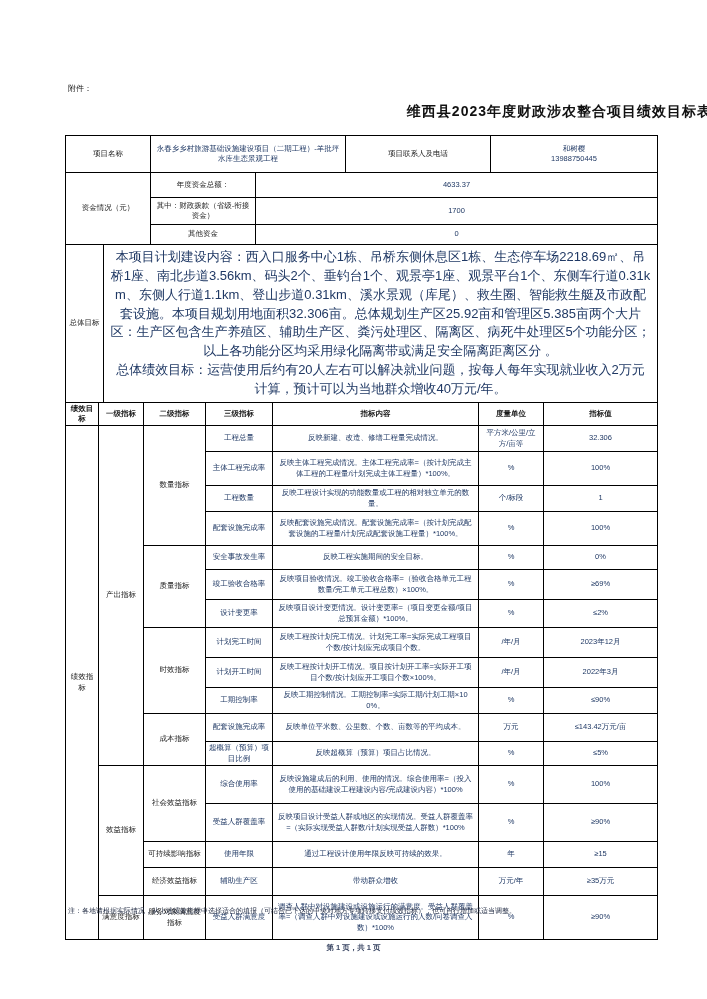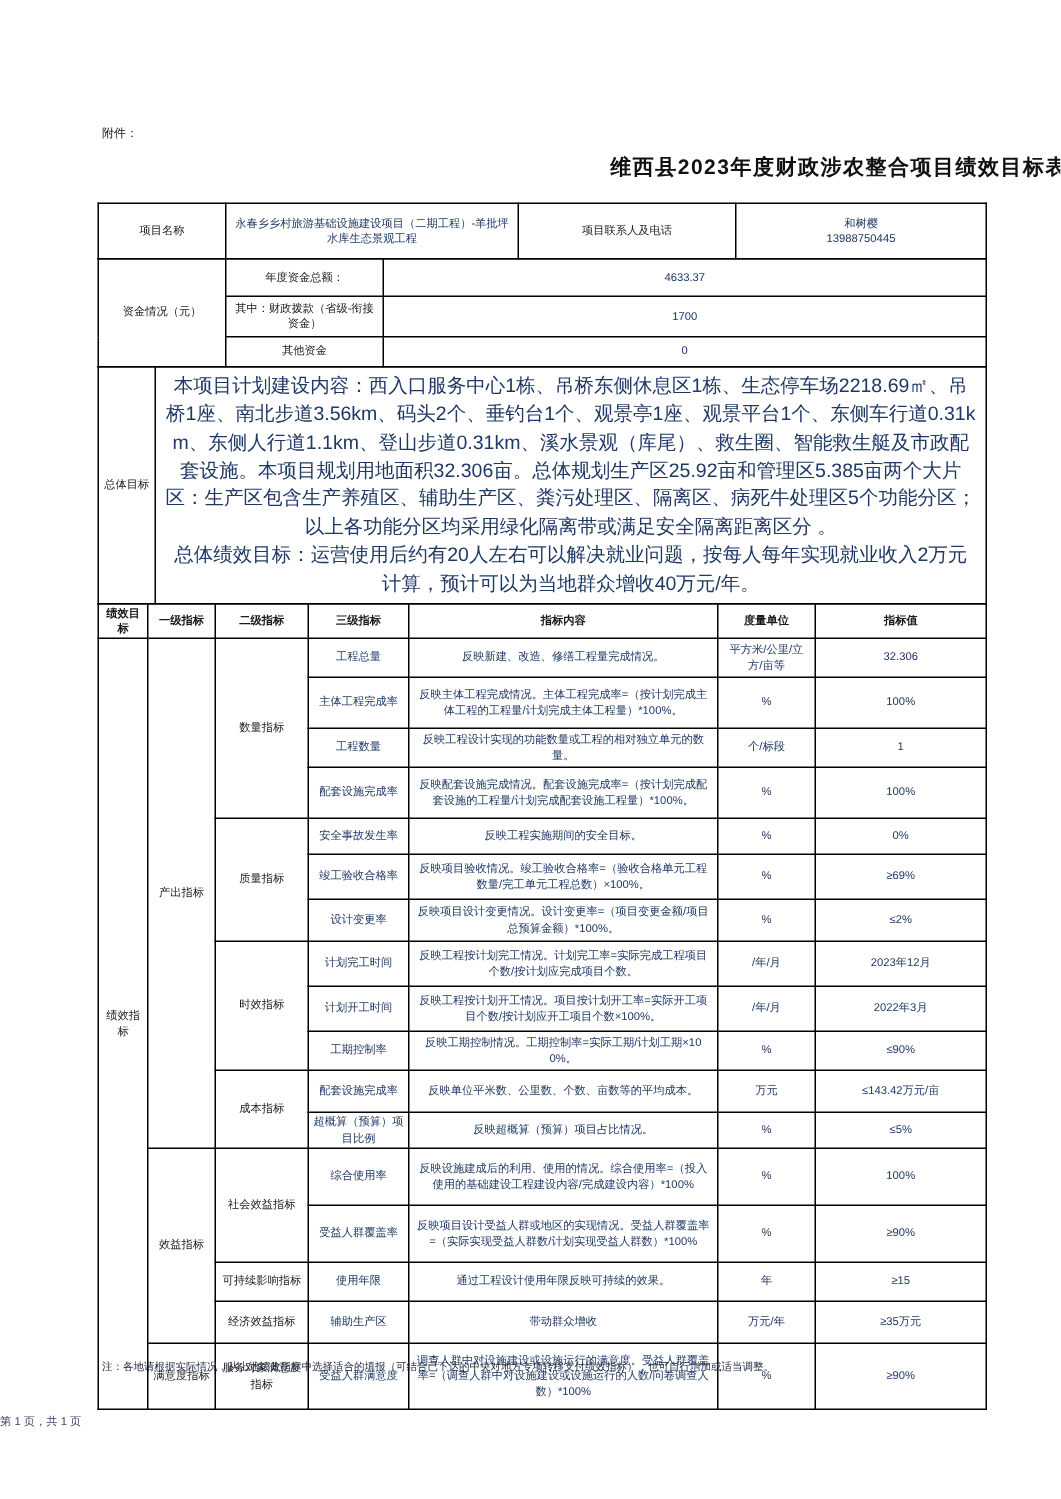--- a/index.html
+++ b/index.html
@@ -11,21 +11,21 @@
   .tables{position:absolute;top:135px;left:65px;width:592px;}
   table{border-collapse:collapse;width:592px;table-layout:fixed;}
   .tables table + table{margin-top:-1px;}
   td{border:1px solid #000;font-size:7.5px;line-height:1.35;padding:1px 3px;
      text-align:center;vertical-align:middle;word-break:break-all;}
   .lbl{font-weight:normal;color:#1a1a1a;}
   .val{color:#1f3864;}
   .goal-text{text-align:center;padding:3px 6px;font-size:13px;line-height:1.45;}
   .hdr td{font-weight:bold;color:#1a1a1a;}
   .note{position:absolute;top:906px;left:68px;width:575px;font-size:7px;color:#222c44;text-align:left;}
-  .footer{position:absolute;top:943px;left:0;width:100%;font-size:7.5px;color:#3a4663;}
+  .footer{position:absolute;top:943px;left:0;width:100%;text-align:center;font-size:7.5px;color:#3a4663;font-weight:bold;}
 </style>
 </head>
 <body>
 
 <div class="page">
   <div class="attachment">附件：</div>
   <div class="doc-title">维西县2023年度财政涉农整合项目绩效目标表</div>
 
   <div class="tables">
 

